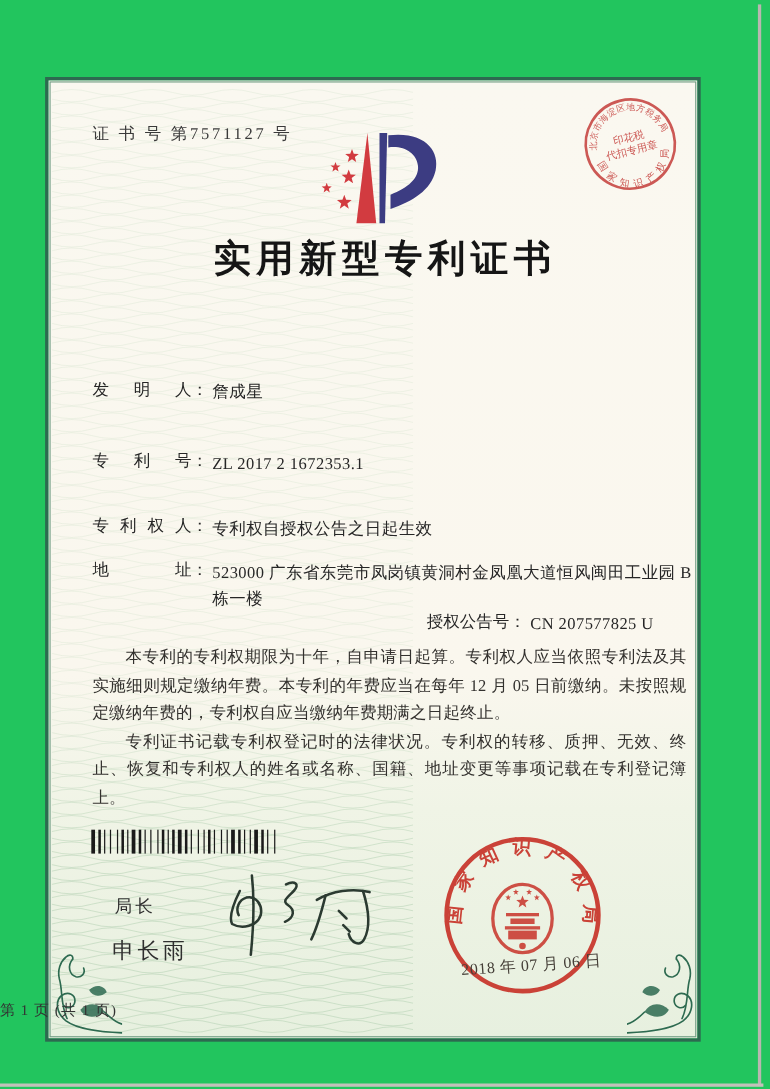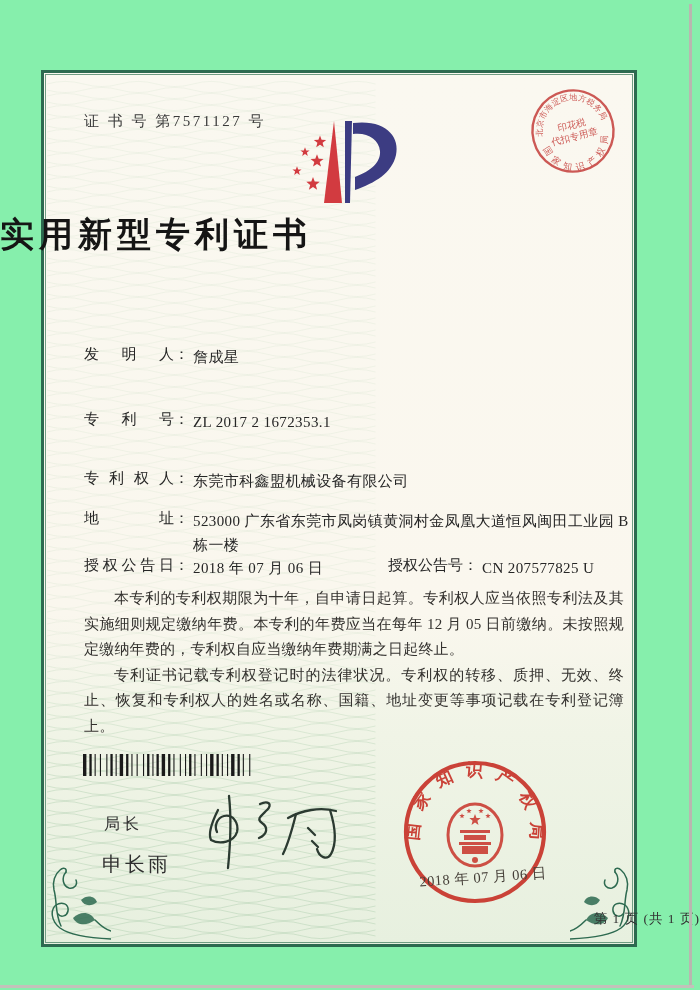--- a/index.html
+++ b/index.html
@@ -2,37 +2,37 @@
 <html style="--border-green: #2d6a50; --border-green-light: #6f9c82; --seal-red: #c8352b; --stamp-red: #c64440; --logo-red: #d23b40; --logo-blue: #3c3c82; --wave-green: #9cc49e;"><head>
 <meta charset="utf-8">
 <style>
   :root{
     --border-green:#2d6a50; --border-green-light:#6f9c82; --seal-red:#c8352b;
     --stamp-red:#c64440; --logo-red:#d23b40; --logo-blue:#3c3c82;
     --wave-green:#9cc49e; --ink:#2b2b2b; --sig-ink:#2b3a31;
   }
   *{box-sizing:border-box;margin:0;padding:0}
   html,body{background:#fff}
-  #page{position:relative;width:700px;height:990px;background:#86efac;overflow:hidden;
+  #page{position:relative;width:700px;height:990px;background:#22c55e;overflow:hidden;
     font-family:"Liberation Serif",serif;color:var(--ink)}
   
   .edge-r{position:absolute;left:689px;top:4px;width:3px;height:982px;background:#b9b7b0}
   .edge-b{position:absolute;left:0;top:985px;width:694px;height:3px;background:#c3c1ba}
   
   .frame-outer{position:absolute;left:41px;top:70px;width:596px;height:877px;
     border:3px solid var(--border-green);
     background:linear-gradient(180deg,#faf8f0 0%,#faf7ee 62%,#f0f4e6 76%,#e7f0df 100%)}
   .frame-inner{position:absolute;left:45px;top:74px;width:588px;height:869px;
     border:1px solid var(--border-green-light)}
   svg.waves{position:absolute;left:47px;top:76px;pointer-events:none}
   
   .cert-no{position:absolute;left:84px;top:112px;font-size:15px;letter-spacing:2.5px;color:#3a3a3a}
   svg.logo{position:absolute;left:283px;top:115px}
   svg.taxstamp{position:absolute;left:528px;top:86px;transform:rotate(-14deg);opacity:.88}
-  .title{position:absolute;left:0;top:212px;width:700px;text-align:left;
+  .title{position:absolute;left:0;top:212px;width:700px;text-align:center;
     font-size:34px;font-weight:600;letter-spacing:5px;color:#151515}
   
   .frow{position:absolute;left:84px;font-size:15px;color:#262626;white-space:nowrap}
   .frow .lab{display:inline-block;width:90px;text-align:justify;text-align-last:justify;vertical-align:top}
   .frow .colon{vertical-align:top}
   .frow .val{display:inline-block;margin-left:4px;max-width:442px;white-space:normal;
     line-height:24px;vertical-align:top;letter-spacing:.4px}
   .frow.nolab .lab{width:auto;text-align-last:auto}
   
   .paras{position:absolute;left:84px;top:586px;width:540px;font-size:15px;line-height:25.5px;
@@ -43,21 +43,21 @@
   
   .sig-title{position:absolute;left:104px;top:814px;font-size:16px;letter-spacing:3px;color:#2f2f2f}
   .sig-name{position:absolute;left:102px;top:851px;font-size:20px;letter-spacing:3px;color:#2f2f2f}
   svg.signature{position:absolute;left:188px;top:788px}
   svg.signature path{stroke:var(--sig-ink);stroke-width:2.3;fill:none;stroke-linecap:round;stroke-linejoin:round}
   
   svg.seal{position:absolute;left:400px;top:757px;opacity:.93}
   .seal-date{position:absolute;left:410px;top:868px;width:146px;text-align:center;font-size:14.5px;
     color:#453f38;letter-spacing:.5px;transform:rotate(-4deg)}
   
-  .footer{position:absolute;left:0;top:910px;width:700px;text-align:right;font-size:13.5px;
+  .footer{position:absolute;left:0;top:910px;width:700px;text-align:left;font-size:13.5px;
     letter-spacing:1px;color:#333}
   
   svg.flourish{position:absolute}
   svg.flourish .ln{stroke:var(--border-green);stroke-width:1.5;fill:none;stroke-linecap:round}
   svg.flourish .leaf{fill:var(--border-green);opacity:.85}
   .fl-left{left:47px;top:856px}
   .fl-right{left:570px;top:856px;transform:scaleX(-1)}
   
   .stamp-txt{fill:var(--stamp-red);font-family:"Liberation Serif",serif}
   .seal-txt{fill:var(--seal-red);font-weight:bold;font-family:"Liberation Serif",serif}
@@ -266,27 +266,24 @@
 
   <div class="title">实用新型专利证书</div>
 
   <div class="frow" style="top:345px">
     <span class="lab">发明人</span><span class="colon">：</span><span class="val">詹成星</span>
   </div>
   <div class="frow" style="top:410px">
     <span class="lab">专利号</span><span class="colon">：</span><span class="val">ZL 2017 2 1672353.1</span>
   </div>
   <div class="frow" style="top:469px">
-    <span class="lab">专利权人</span><span class="colon">：</span><span class="val">东莞市科鑫盟机械设备有限公司</span>
+    <span class="lab">专利权人</span><span class="colon">：</span><span class="val">专利权自授权公告之日起生效</span>
   </div>
   <div class="frow" style="top:509px">
     <span class="lab">地址</span><span class="colon">：</span><span class="val">523000 广东省东莞市凤岗镇黄洞村金凤凰大道恒风闽田工业园 B 栋一楼</span>
-  </div>
-  <div class="frow" style="top:556px">
-    <span class="lab">授权公告日</span><span class="colon">：</span><span class="val">2018 年 07 月 06 日</span>
   </div>
   <div class="frow nolab" style="left:388px;top:556px">
     <span class="lab">授权公告号</span><span class="colon">：</span><span class="val">CN 207577825 U</span>
   </div>
 
   <div class="paras">
     <p>本专利的专利权期限为十年，自申请日起算。专利权人应当依照专利法及其实施细则规定缴纳年费。本专利的年费应当在每年 12 月 05 日前缴纳。未按照规定缴纳年费的，专利权自应当缴纳年费期满之日起终止。</p>
     <p>专利证书记载专利权登记时的法律状况。专利权的转移、质押、无效、终止、恢复和专利权人的姓名或名称、国籍、地址变更等事项记载在专利登记簿上。</p>
   </div>
 

